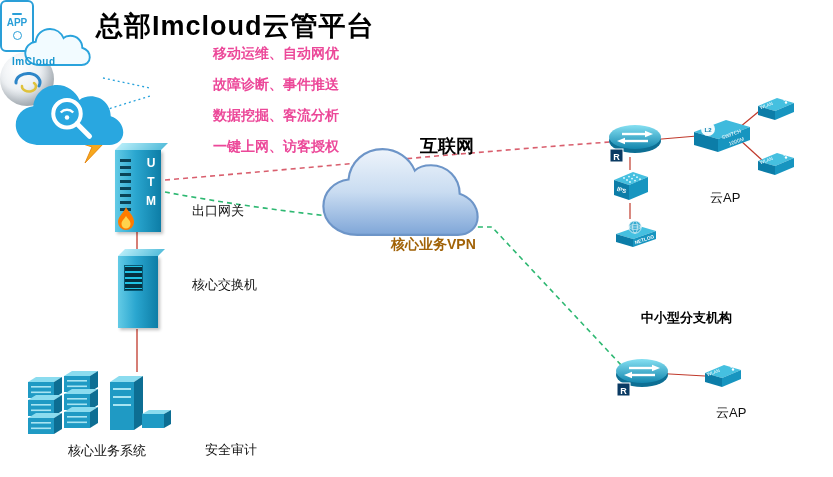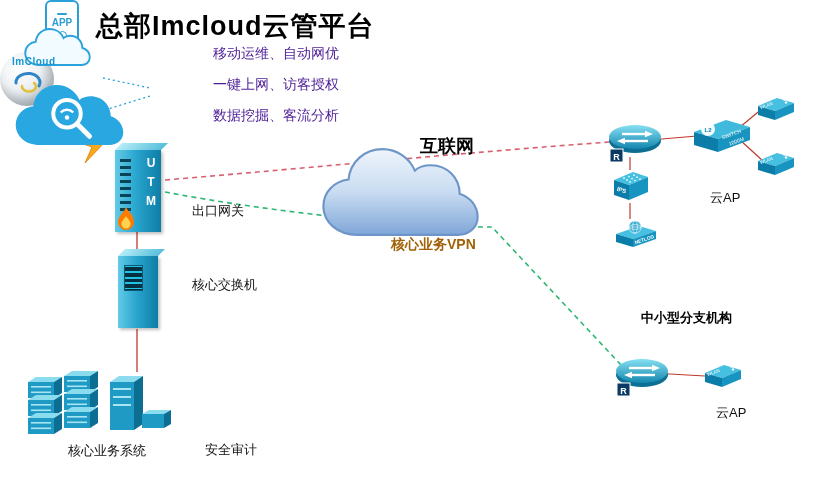--- a/index.html
+++ b/index.html
@@ -5,28 +5,28 @@
   html,body{margin:0;padding:0;background:#fff;}
   .canvas{position:relative;width:833px;height:477px;background:#fff;overflow:hidden;
           font-family:"Liberation Sans",sans-serif;color:#111;}
   svg text{font-family:"Liberation Sans",sans-serif;}
   .wires{position:absolute;left:0;top:0;z-index:1;}
   .dev{position:absolute;z-index:2;}
   .lbl{position:absolute;z-index:3;white-space:nowrap;}
   .page-title{left:96px;top:8px;font-size:27px;font-weight:700;letter-spacing:1px;color:#000;}
   .brand{left:12px;top:56px;font-size:10px;font-weight:700;color:#1796cf;letter-spacing:.5px;}
   .features{left:213px;top:46px;}
-  .feature{font-size:14px;color:#4c1d95;line-height:15px;margin-bottom:16px;white-space:nowrap;}
+  .feature{font-size:14px;color:#ec4899;line-height:15px;margin-bottom:16px;white-space:nowrap;font-weight:bold;}
   .cap{font-size:13px;color:#111;}
   .btitle{font-size:13px;font-weight:700;color:#000;}
   .inet-lbl{left:420px;top:134px;font-size:18px;font-weight:600;color:#000;}
   .vpn-lbl{left:391px;top:236px;font-size:14px;font-weight:600;color:#a16207;}
   
   .phone{left:150px;top:66px;width:30px;height:48px;border:2px solid #2a9fd8;border-radius:6px;
-         background:#fff;display:flex;flex-direction:column;align-items:center;justify-content:center;z-index:2;margin-left:45px;}
+         background:#fff;display:flex;flex-direction:column;align-items:center;justify-content:center;z-index:2;}
   .phone-speaker{width:10px;height:2px;background:#2a9fd8;border-radius:2px;margin-bottom:3px;}
   .phone-label{color:#2a9fd8;font-weight:700;font-size:10px;line-height:10px;}
   .phone-home{width:7px;height:7px;border:1.5px solid #2a9fd8;border-radius:50%;margin-top:3px;}
   
   .tower{position:absolute;z-index:2;background:linear-gradient(90deg,#63cbe6 0%,#2aa6cf 45%,#0d7da6 100%);
          box-shadow:2px 2px 3px rgba(0,0,0,.25);}
   .tower::before{content:"";position:absolute;top:-7px;left:0;width:100%;height:7px;
          background:linear-gradient(90deg,#b5ecf8,#57bedb);transform:skewX(-45deg);transform-origin:bottom left;}
   .utm{left:115px;top:150px;width:46px;height:82px;}
   .vents{position:absolute;left:5px;top:9px;width:11px;height:52px;
@@ -91,22 +91,23 @@
   </svg>
 
   <div class="phone">
     <div class="phone-speaker"></div>
     <div class="phone-label">APP</div>
     <div class="phone-home"></div>
   </div>
 
   <div class="lbl features">
     <div class="feature">移动运维、自动网优</div>
+    <div class="feature">故障诊断、事件推送</div>
+    <div class="feature">数据挖掘、客流分析</div>
     <div class="feature">一键上网、访客授权</div>
-    <div class="feature">数据挖掘、客流分析</div>
   </div>
 
   <div class="tower utm">
     <div class="vents"></div>
     <div class="utm-label">UTM</div>
     <svg class="flame" width="20" height="24" viewBox="0 0 20 24">
       <path d="M10 0 C12 5 18 8 18 15 A8 8 0 1 1 2 15 C2 9 8 6 10 0 Z" fill="#ff7b00"></path>
       <path d="M10 9 C11.5 12 14.5 13 14.5 17 A4.5 4.5 0 1 1 5.5 17 C5.5 13.6 8.5 12 10 9 Z" fill="#ffd34d"></path>
     </svg>
   </div>

